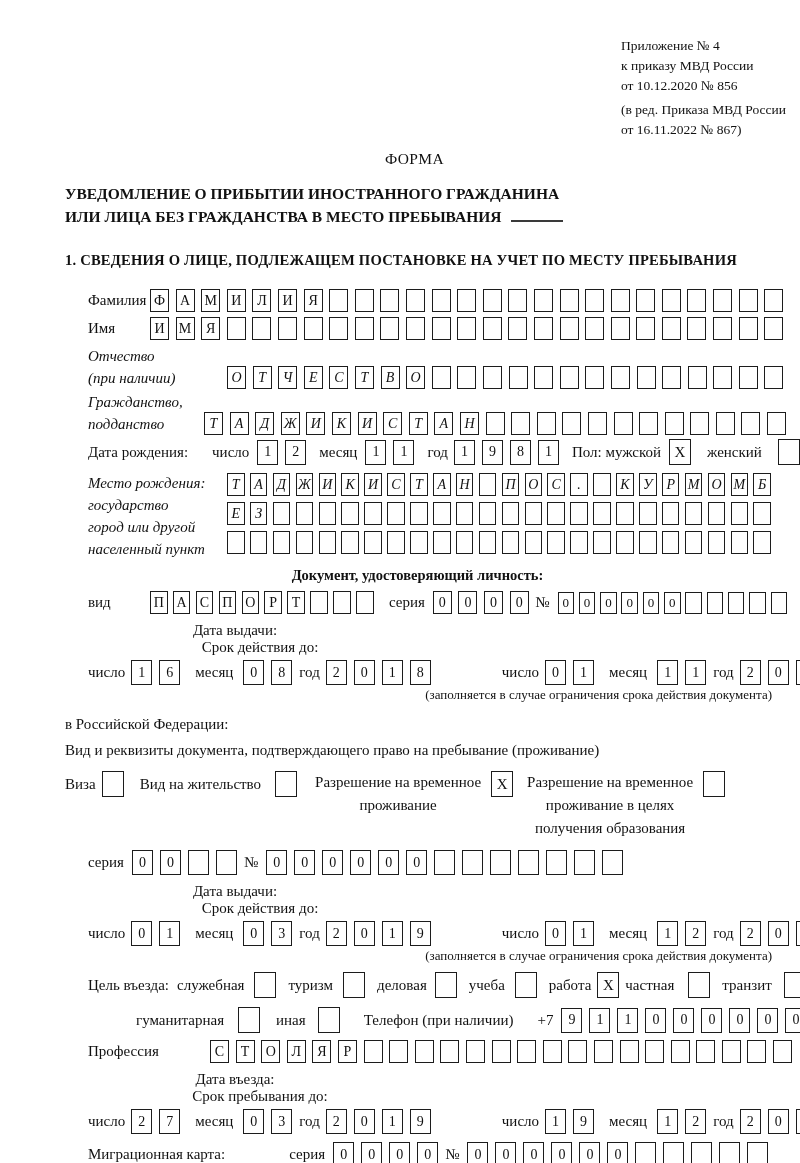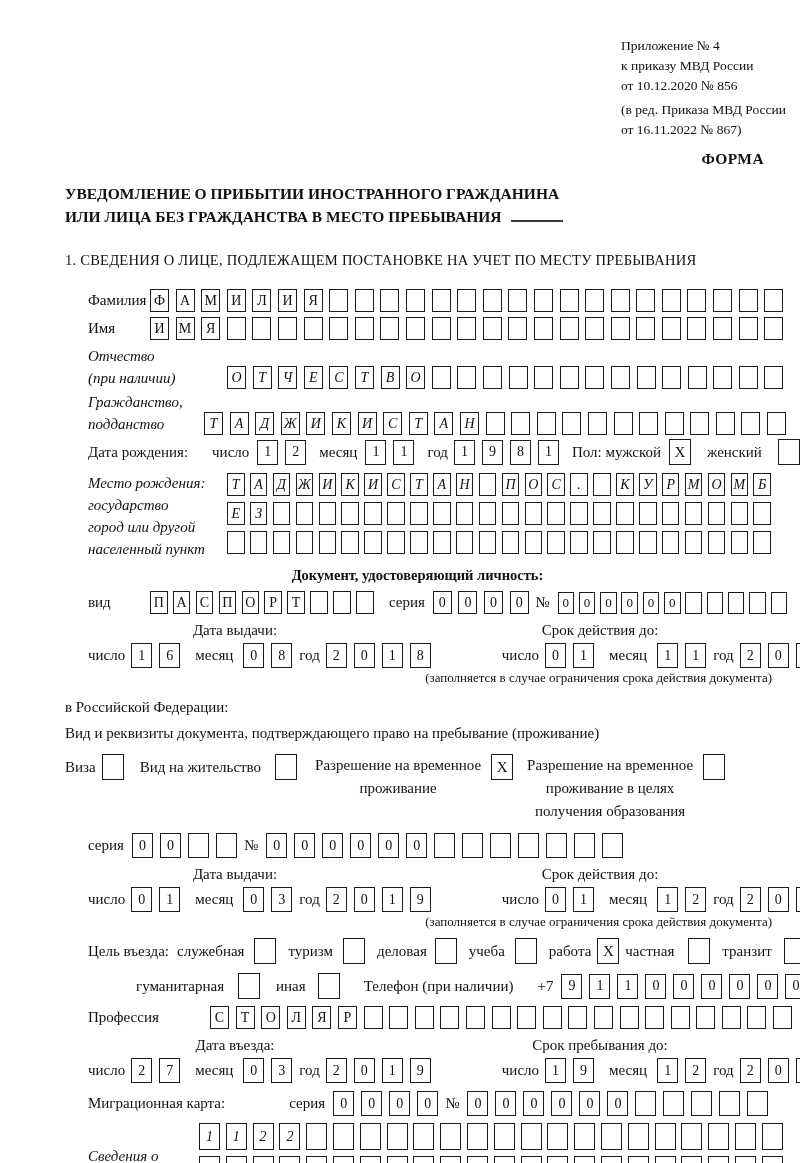--- a/index.html
+++ b/index.html
@@ -3,45 +3,45 @@
 <meta charset="utf-8">
 <style>
   html,body{margin:0;padding:0;background:#fff;}
   body{width:800px;height:1163px;overflow:hidden;color:#111;
        font-family:"Liberation Serif","DejaVu Serif",serif;font-size:15px;}
   .page{width:800px;height:1163px;box-sizing:border-box;padding:36px 28px 0 65px;overflow:hidden;}
 
   
   .hdr{margin-left:556px;width:210px;font-size:13.5px;line-height:20px;}
   .hdr .rev{margin-top:4px;}
-  .form-label{margin-top:10px;padding-right:8px;text-align:right;font-weight:bold;font-size:15.5px;letter-spacing:.4px;}
+  .form-label{margin-top:10px;padding-right:8px;text-align:center;font-weight:normal;font-size:15.5px;letter-spacing:.4px;}
   .title{margin-top:14px;font-weight:bold;font-size:15.5px;line-height:23px;}
   .title .uline{display:inline-block;width:52px;height:13px;border-bottom:2.2px solid #3a3a3a;margin-left:10px;}
-  .sec-heading{margin-top:24px;font-weight:normal;font-size:14.6px;white-space:nowrap;letter-spacing:.2px;}
+  .sec-heading{margin-top:24px;font-weight:bold;font-size:14.6px;white-space:nowrap;letter-spacing:.2px;}
 
   
   .frow{display:flex;align-items:center;margin-bottom:5px;margin-left:23px;}
   .frow.top{align-items:flex-end;font-style:italic;}
   .lbl{flex:none;}
   .lblcol{flex:none;line-height:22px;}
   .w62{width:62px;} .w116{width:116px;} .w139{width:139px;} .w111{width:111px;} .w122{width:122px;}
   .cells{display:inline-flex;flex:none;}
   .cell{flex:none;box-sizing:border-box;width:19px;height:23px;border:1.8px solid #1c1c1c;margin-right:6.6px;
         display:inline-flex;align-items:center;justify-content:center;font-size:14px;}
   .cells.tight .cell{width:17.5px;margin-right:5.4px;}
   .cells.sm .cell{width:16.5px;height:22px;margin-right:4.8px;font-size:13px;}
   .cells.date .cell{width:21px;height:25px;margin-right:7px;}
   .cells.big .cell{width:21px;height:27px;margin-right:5.8px;}
   .cb{flex:none;box-sizing:border-box;width:22px;height:26px;border:1.8px solid #1c1c1c;
       display:inline-flex;align-items:center;justify-content:center;font-size:15px;}
   .o{display:inline-flex;align-items:center;}
   .stack .cells{margin-bottom:6px;}
 
   .center-bold{text-align:center;font-weight:bold;font-size:14.5px;margin:7px 0 7px 0;width:705px;}
-  .datelbls{display:flex;width:705px;margin:8px 0 4px 0;}
+  .datelbls{display:flex;width:705px;margin:8px 0 4px 0;flex-direction:column;}
   .datelbls .dl{width:340px;text-align:center;font-size:15px;}
   .footnote{width:707px;text-align:right;font-size:13px;margin:2px 0 8px 0;}
   .plain{line-height:26px;margin-top:4px;}
   .permits{display:flex;align-items:flex-start;margin-top:8px;margin-bottom:10px;}
   .permits .txt2{text-align:center;line-height:23px;}
   .ml6{margin-left:6px;} .ml8{margin-left:8px;} .ml10{margin-left:10px;} .ml12{margin-left:12px;}
   .ml14{margin-left:14px;} .ml16{margin-left:16px;} .ml18{margin-left:18px;}
   .ml24{margin-left:24px;} .ml48{margin-left:48px;} .ml64{margin-left:64px;}
 </style>
 </head>

